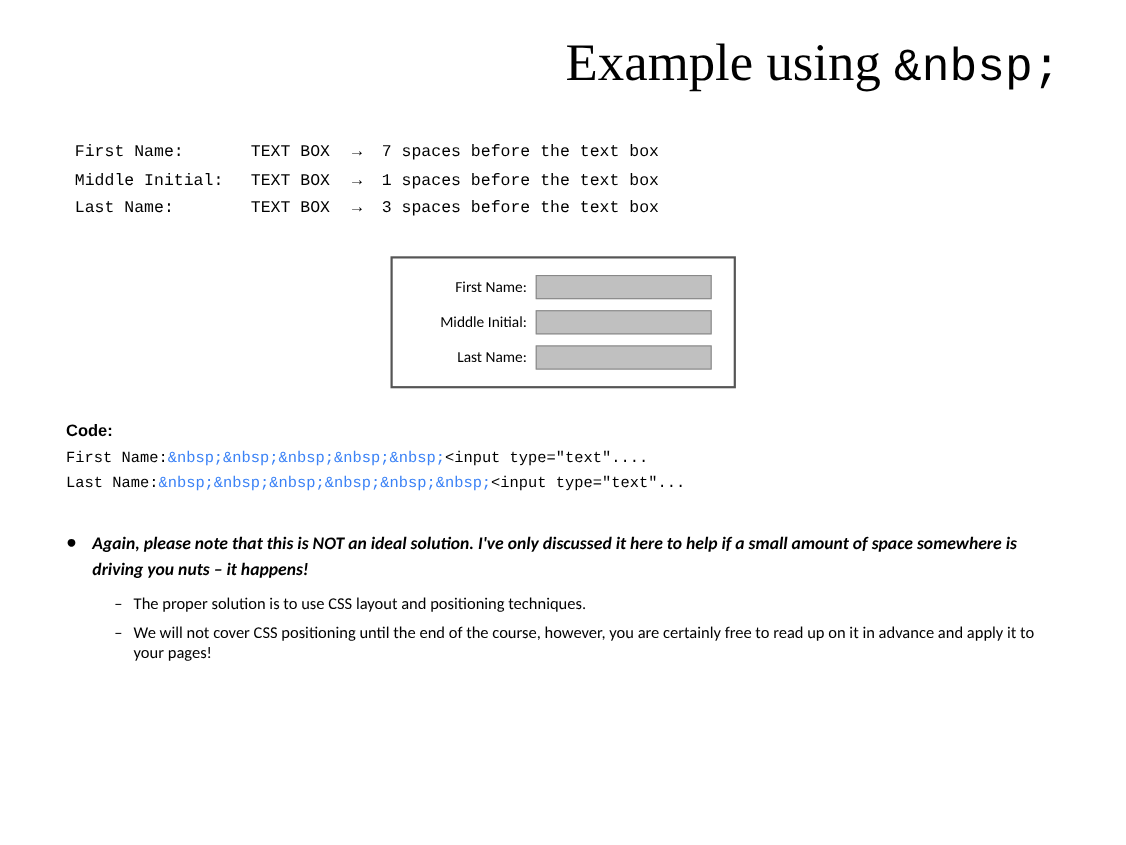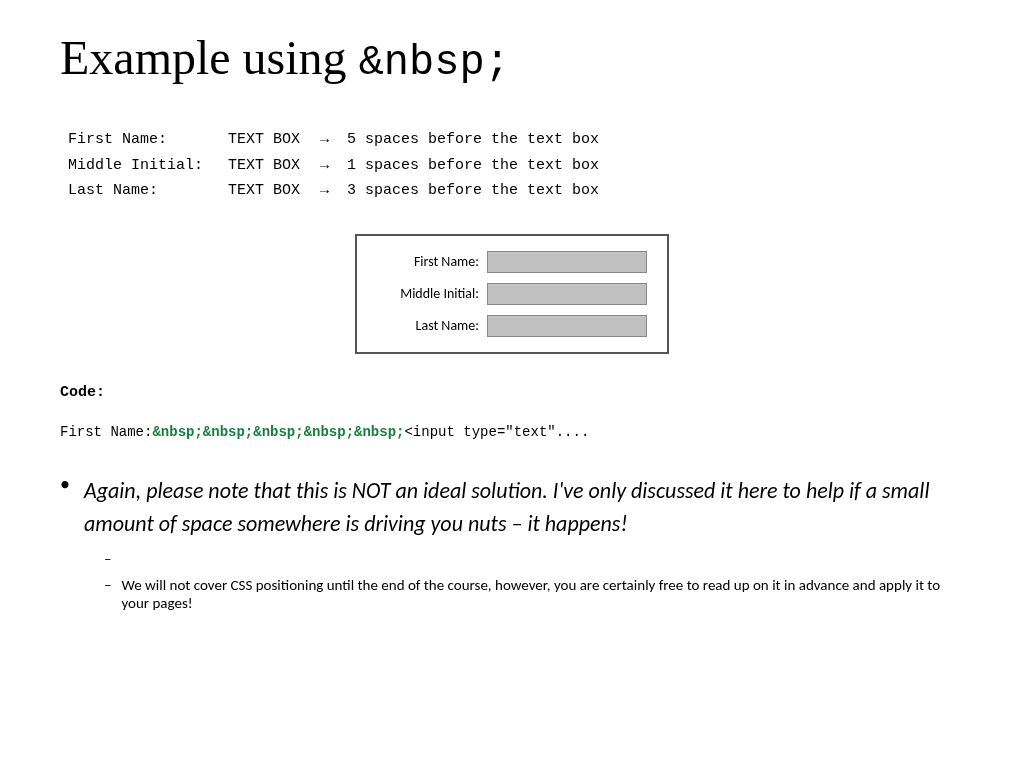--- a/index.html
+++ b/index.html
@@ -13,21 +13,21 @@
       font-family: 'Calibri', 'Segoe UI', sans-serif;
       width: 1024px;
       min-height: 768px;
       padding: 30px 60px;
       color: #000000;
     }
 
     .page-title {
       font-size: 48px;
       font-weight: 300;
-      text-align: left;
+      text-align: right;
       margin-bottom: 40px;
       font-family: 'Palatino Linotype', 'Book Antiqua', Palatino, serif;
     }
 
     .example-table {
       font-family: 'Courier New', Courier, monospace;
       font-size: 15px;
       margin-bottom: 30px;
       line-height: 1.7;
     }
@@ -77,35 +77,34 @@
       height: 22px;
       background: #c0c0c0;
       border: 1px solid #888;
     }
 
     .code-section {
       margin-bottom: 30px;
     }
 
     .code-label {
-      font-family: Liberation Mono, monospace;
+      font-family: Liberation Sans, sans-serif;
       font-size: 15px;
       font-weight: bold;
-      margin-bottom: 20px;
+      margin-bottom: 6px;
     }
 
     .code-block {
       font-family: 'Courier New', Courier, monospace;
       font-size: 14px;
       line-height: 1.7;
     }
 
     .code-red {
-      color: #15803d;
-      font-weight: bold;
+      color: #3b82f6;
     }
 
     .bullet-section {
       margin-top: 20px;
     }
 
     .bullet-item {
       display: flex;
       align-items: flex-start;
       margin-bottom: 12px;
@@ -113,23 +112,23 @@
 
     .bullet-dot {
       font-size: 20px;
       margin-right: 14px;
       margin-top: -2px;
       flex-shrink: 0;
     }
 
     .bullet-text {
       font-family: 'Calibri', sans-serif;
-      font-size: 22px;
+      font-size: 16px;
       font-style: italic;
-      font-weight: normal;
+      font-weight: bold;
       line-height: 1.5;
     }
 
     .sub-bullets {
       margin-top: 10px;
       margin-left: 20px;
     }
 
     .sub-bullet-item {
       display: flex;
@@ -160,21 +159,21 @@
   <span>Example using </span><span class="title-code">&amp;nbsp;</span>
 </h1>
 
 <div class="example-table">
   <table>
     <tbody id="example-rows">
         <tr>
       <td style="min-width:160px;">First Name:</td>
       <td style="min-width:90px;">TEXT BOX</td>
       <td style="padding:0 10px;">→</td>
-      <td>5 spaces before the text box</td>
+      <td>7 spaces before the text box</td>
     </tr>
         <tr>
       <td style="min-width:160px;">Middle Initial:</td>
       <td style="min-width:90px;">TEXT BOX</td>
       <td style="padding:0 10px;">→</td>
       <td>1 spaces before the text box</td>
     </tr>
         <tr>
       <td style="min-width:160px;">Last Name:</td>
       <td style="min-width:90px;">TEXT BOX</td>
@@ -201,31 +200,35 @@
     </div>
   </div>
 </div>
 
 <div class="code-section">
   <div class="code-label">Code:</div>
   <div class="code-block">
     <div>
       <span>First Name:</span><span class="code-red">&amp;nbsp;&amp;nbsp;&amp;nbsp;&amp;nbsp;&amp;nbsp;</span><span>&lt;input type="text"....</span>
     </div>
+    <div>
+      <span>Last Name:</span><span class="code-red">&amp;nbsp;&amp;nbsp;&amp;nbsp;&amp;nbsp;&amp;nbsp;&amp;nbsp;</span><span>&lt;input type="text"...</span>
+    </div>
   </div>
 </div>
 
 <div class="bullet-section">
   <div class="bullet-item">
     <span class="bullet-dot">•</span>
     <div>
       <div class="bullet-text">Again, please note that this is NOT an ideal solution. I've only discussed it here to help if a small amount of space somewhere is driving you nuts – it happens!</div>
       <div class="sub-bullets">
         <div class="sub-bullet-item">
           <span class="sub-bullet-dash">–</span>
+          <span>The proper solution is to use CSS layout and positioning techniques.</span>
         </div>
         <div class="sub-bullet-item">
           <span class="sub-bullet-dash">–</span>
           <span>We will not cover CSS positioning until the end of the course, however, you are certainly free to read up on it in advance and apply it to your pages!</span>
         </div>
       </div>
     </div>
   </div>
 </div>
 

